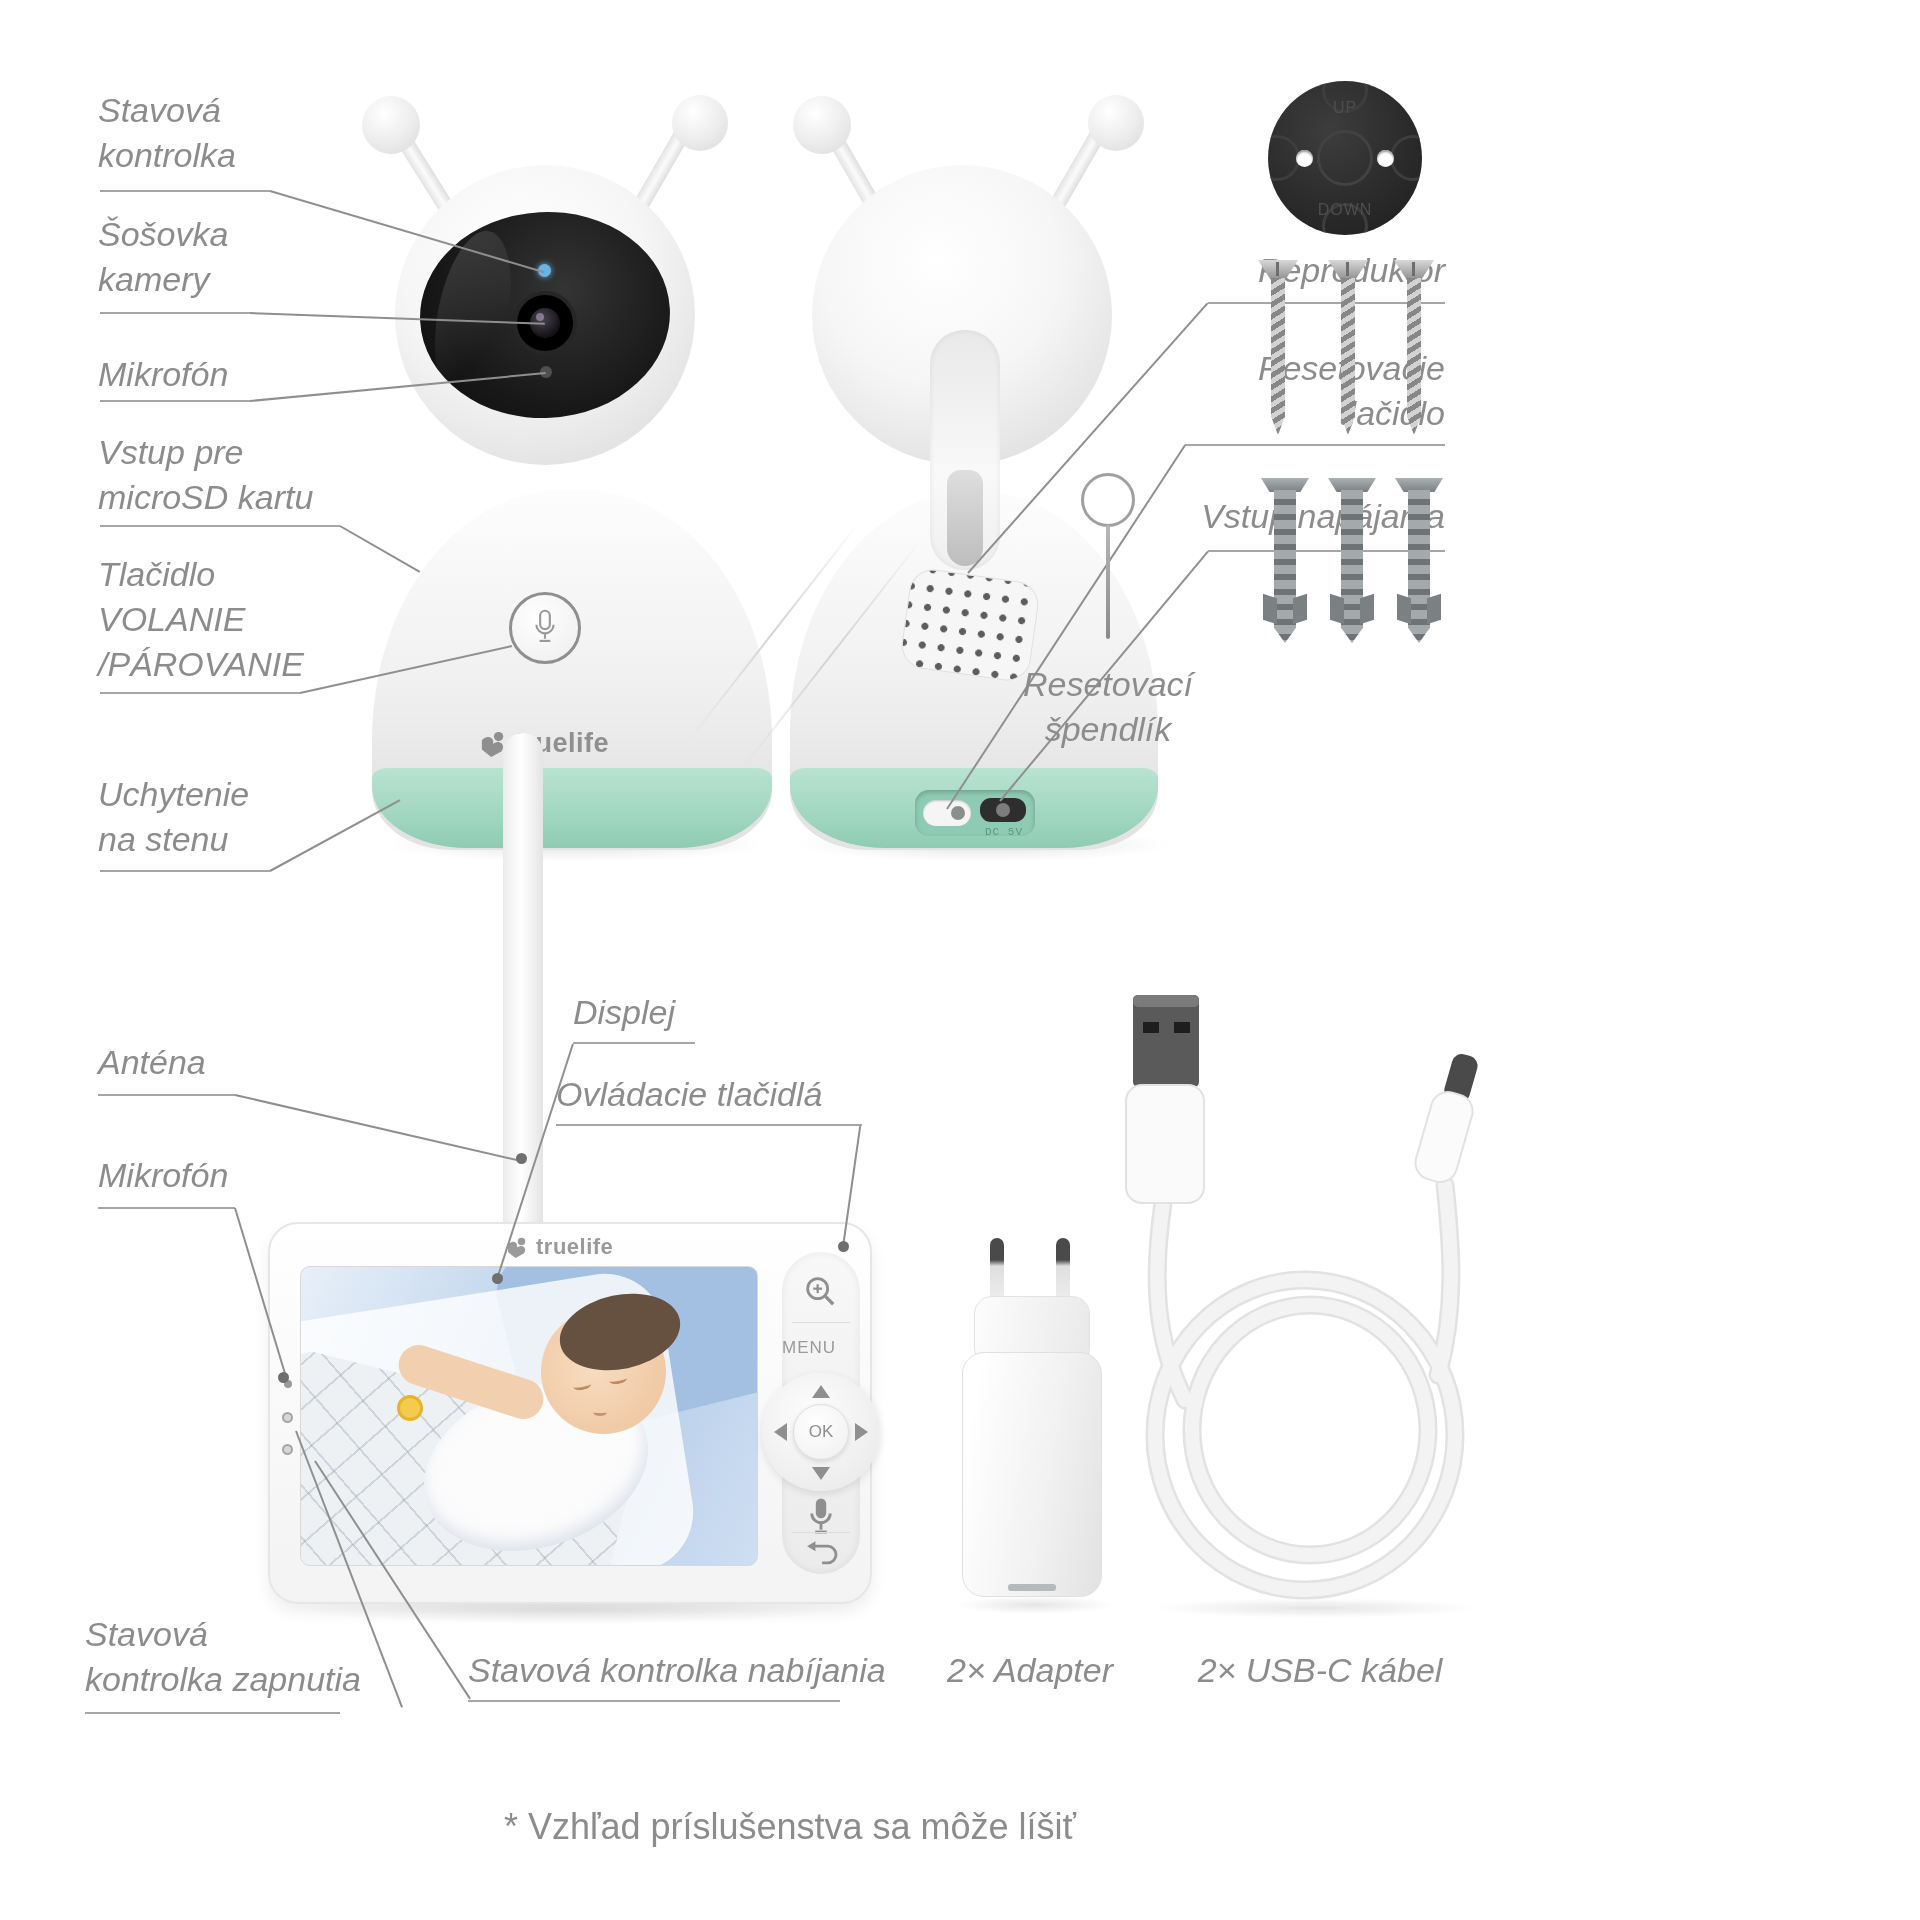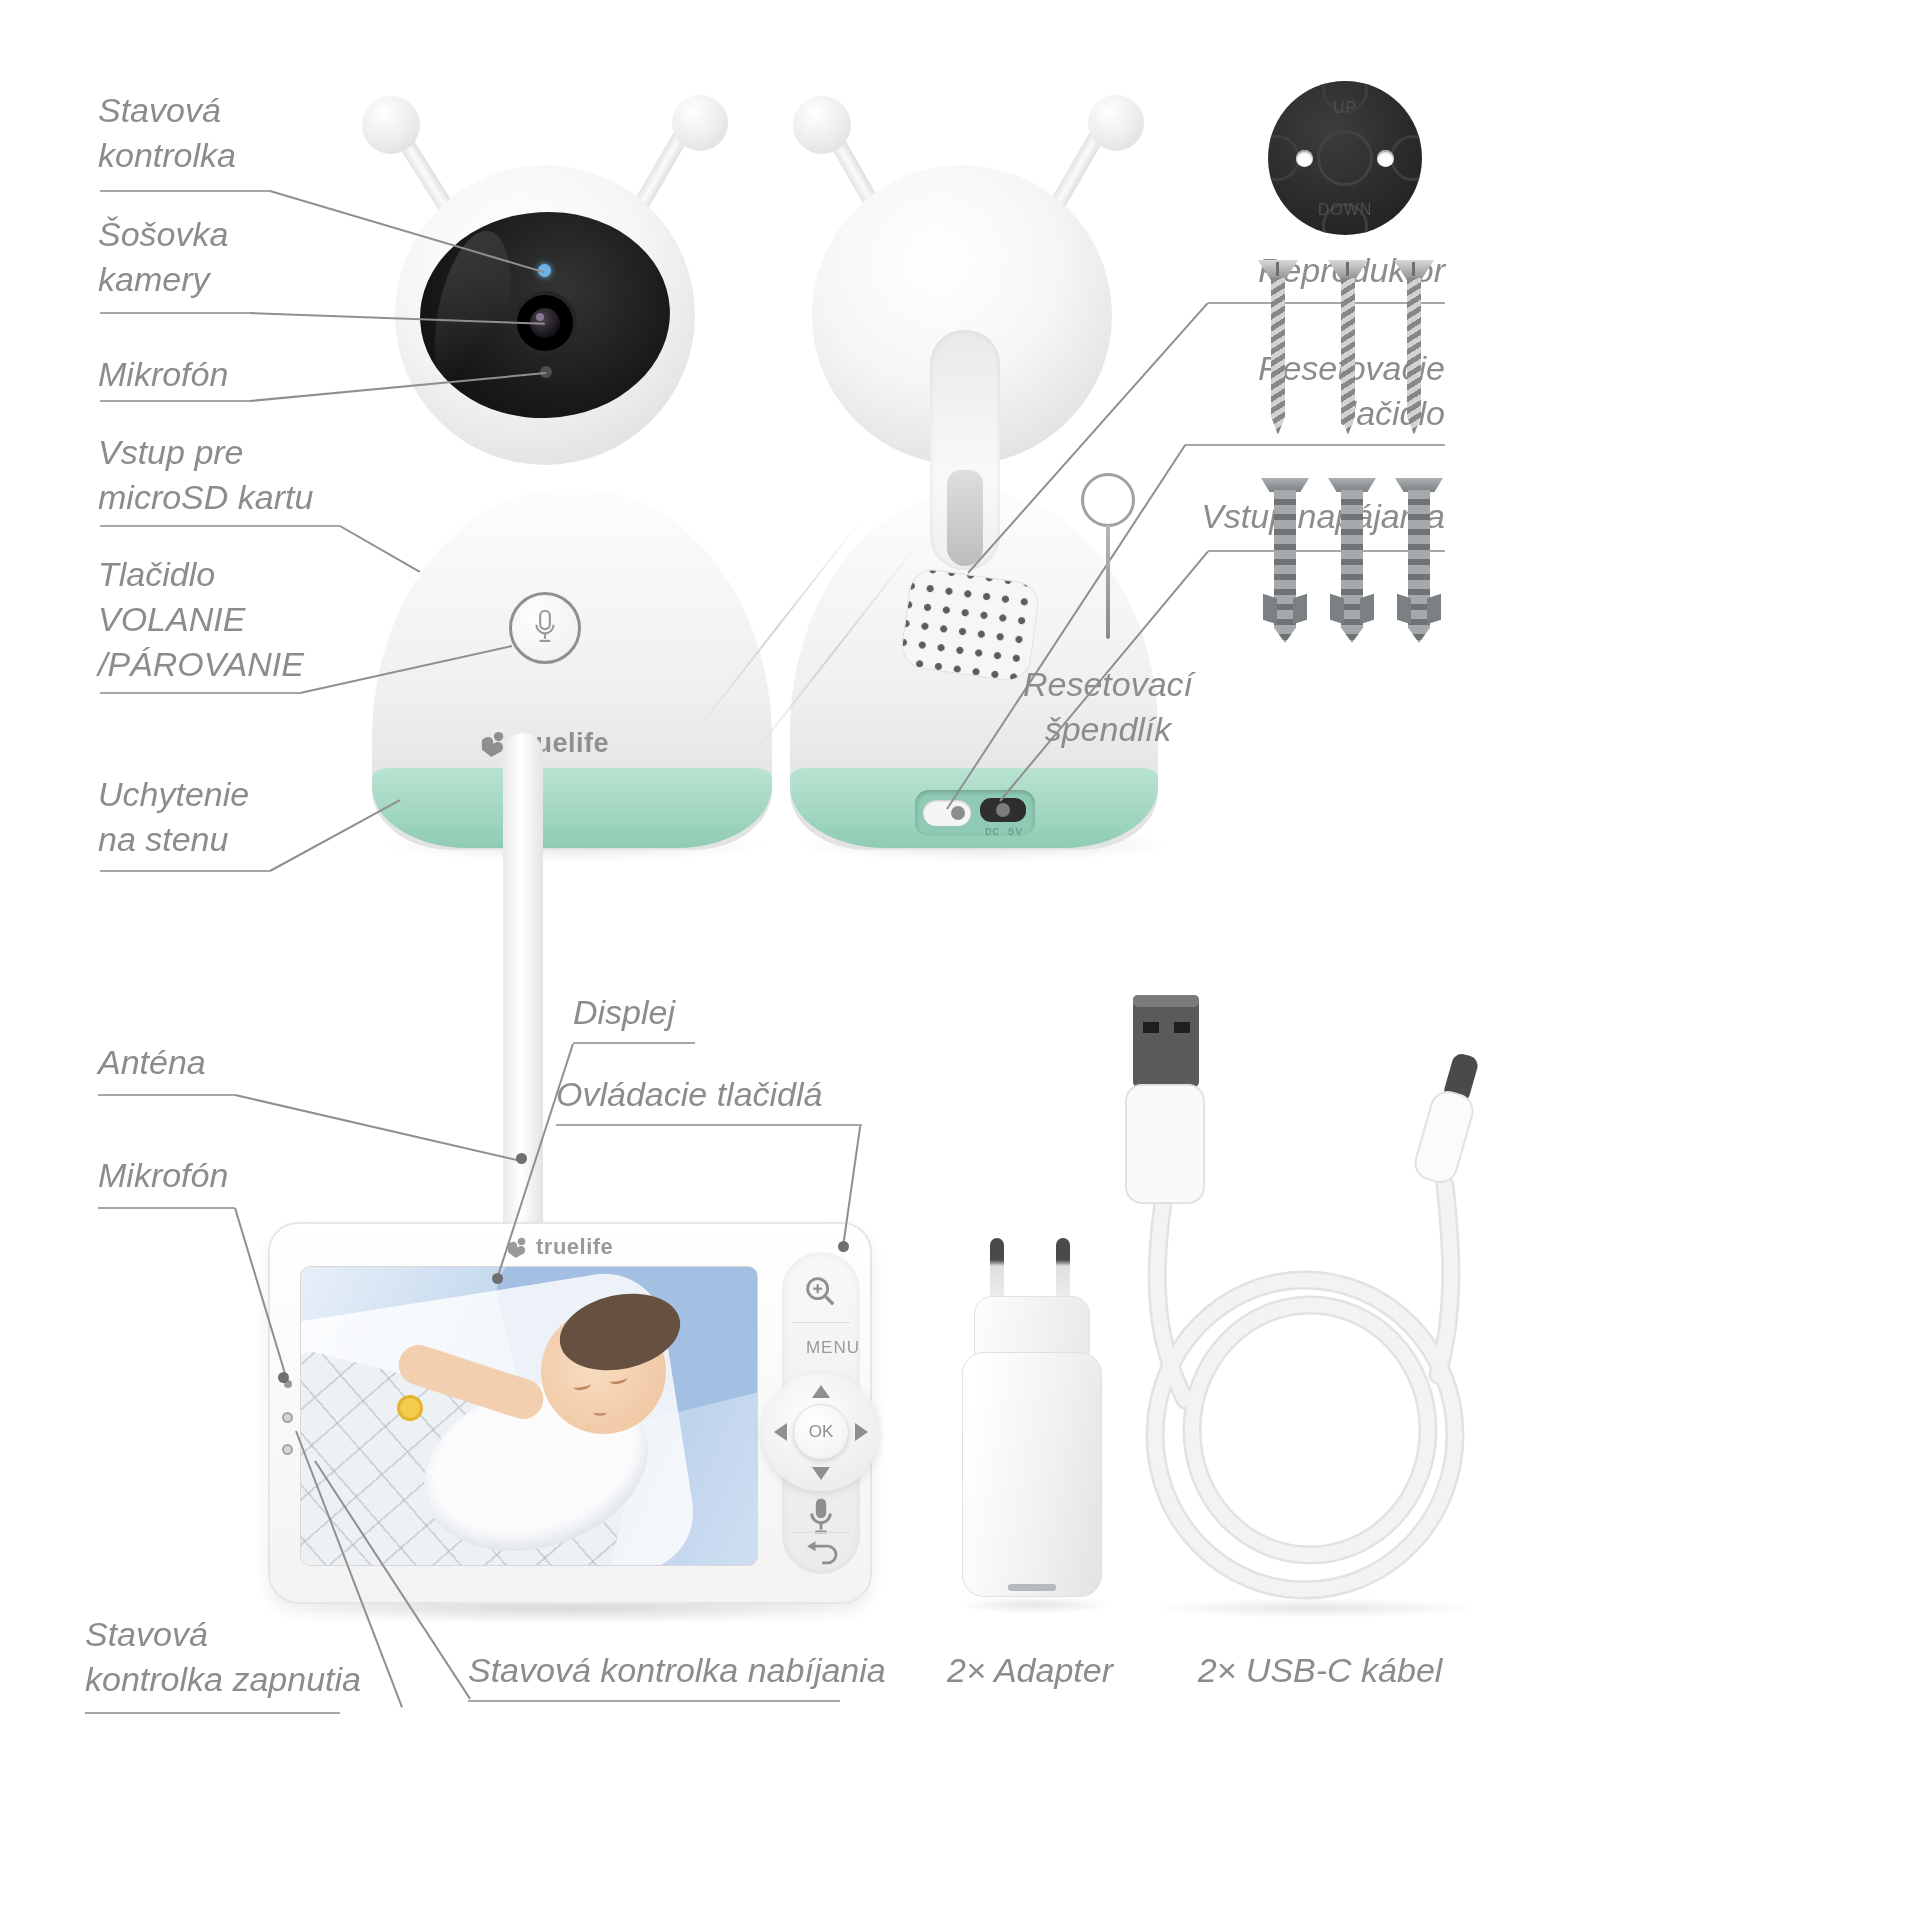--- a/index.html
+++ b/index.html
@@ -74,21 +74,21 @@
   
   .ant-bar{width:40px;border-radius:20px 20px 0 0;background:linear-gradient(90deg,#ebebeb,#ffffff 45%,#e4e4e4);}
   .mon-frame{width:604px;height:382px;border-radius:30px;border:2px solid #e6e6e6;
              background:linear-gradient(180deg,#ffffff,#f3f3f3);box-shadow:0 8px 16px rgba(0,0,0,.07);}
   .mon-screen{width:458px;height:300px;border-radius:10px;border:1px solid #d8d8d8;overflow:hidden;
               background:linear-gradient(115deg,#e8f0f9 0%,#c6d9ee 35%,#b3cbe8 60%,#cfdff2 100%);}
   .bz-dot{border-radius:50%;}
   .ctl-track{width:78px;height:322px;border-radius:39px;background:linear-gradient(180deg,#f8f8f8,#ebebeb);
              box-shadow:inset 0 0 8px rgba(0,0,0,.07);}
   .ctl-div{left:10px;width:58px;height:1px;background:#dcdcdc;}
-  .menu-t{width:78px;text-align:right;font-size:17px;color:#9a9a9a;letter-spacing:1px;}
+  .menu-t{width:78px;text-align:left;font-size:17px;color:#9a9a9a;letter-spacing:1px;}
   .dpad{width:118px;height:118px;border-radius:50%;background:radial-gradient(circle at 42% 35%,#fdfdfd,#e7e7e7);
         box-shadow:0 3px 8px rgba(0,0,0,.10);}
   .ok{width:56px;height:56px;border-radius:50%;left:31px;top:31px;background:radial-gradient(circle at 40% 35%,#ffffff,#efefef);
       border:1px solid #ddd;box-shadow:0 2px 5px rgba(0,0,0,.12);
       display:flex;align-items:center;justify-content:center;font-size:17px;color:#8f8f8f;}
   .tri{width:0;height:0;}
   .tri.up{border-left:9px solid transparent;border-right:9px solid transparent;border-bottom:13px solid #8f8f8f;}
   .tri.dn{border-left:9px solid transparent;border-right:9px solid transparent;border-top:13px solid #8f8f8f;}
   .tri.lf{border-top:9px solid transparent;border-bottom:9px solid transparent;border-right:13px solid #8f8f8f;}
   .tri.rt{border-top:9px solid transparent;border-bottom:9px solid transparent;border-left:13px solid #8f8f8f;}
@@ -403,13 +403,14 @@
       <rect x="74" y="42" width="16" height="11" fill="#1e1e1e"></rect>
       <rect x="26" y="105" width="78" height="118" rx="16" fill="#fafafa" stroke="#e2e2e2" stroke-width="2"></rect>
     </g>
     <g transform="rotate(16 345 150)">
       <rect x="333" y="72" width="26" height="48" rx="10" fill="#4a4a4a"></rect>
       <rect x="325" y="112" width="42" height="90" rx="17" fill="#fbfbfb" stroke="#e2e2e2" stroke-width="2"></rect>
     </g>
   </svg>
   <div class="lbl c" style="left:1170px;top:1648px;width:300px;">2× USB-C kábel</div>
 
+  <div class="foot c" style="left:430px;top:1806px;width:720px;">* Vzhľad príslušenstva sa môže líšiť</div>
 </div>
 
 </body></html>

